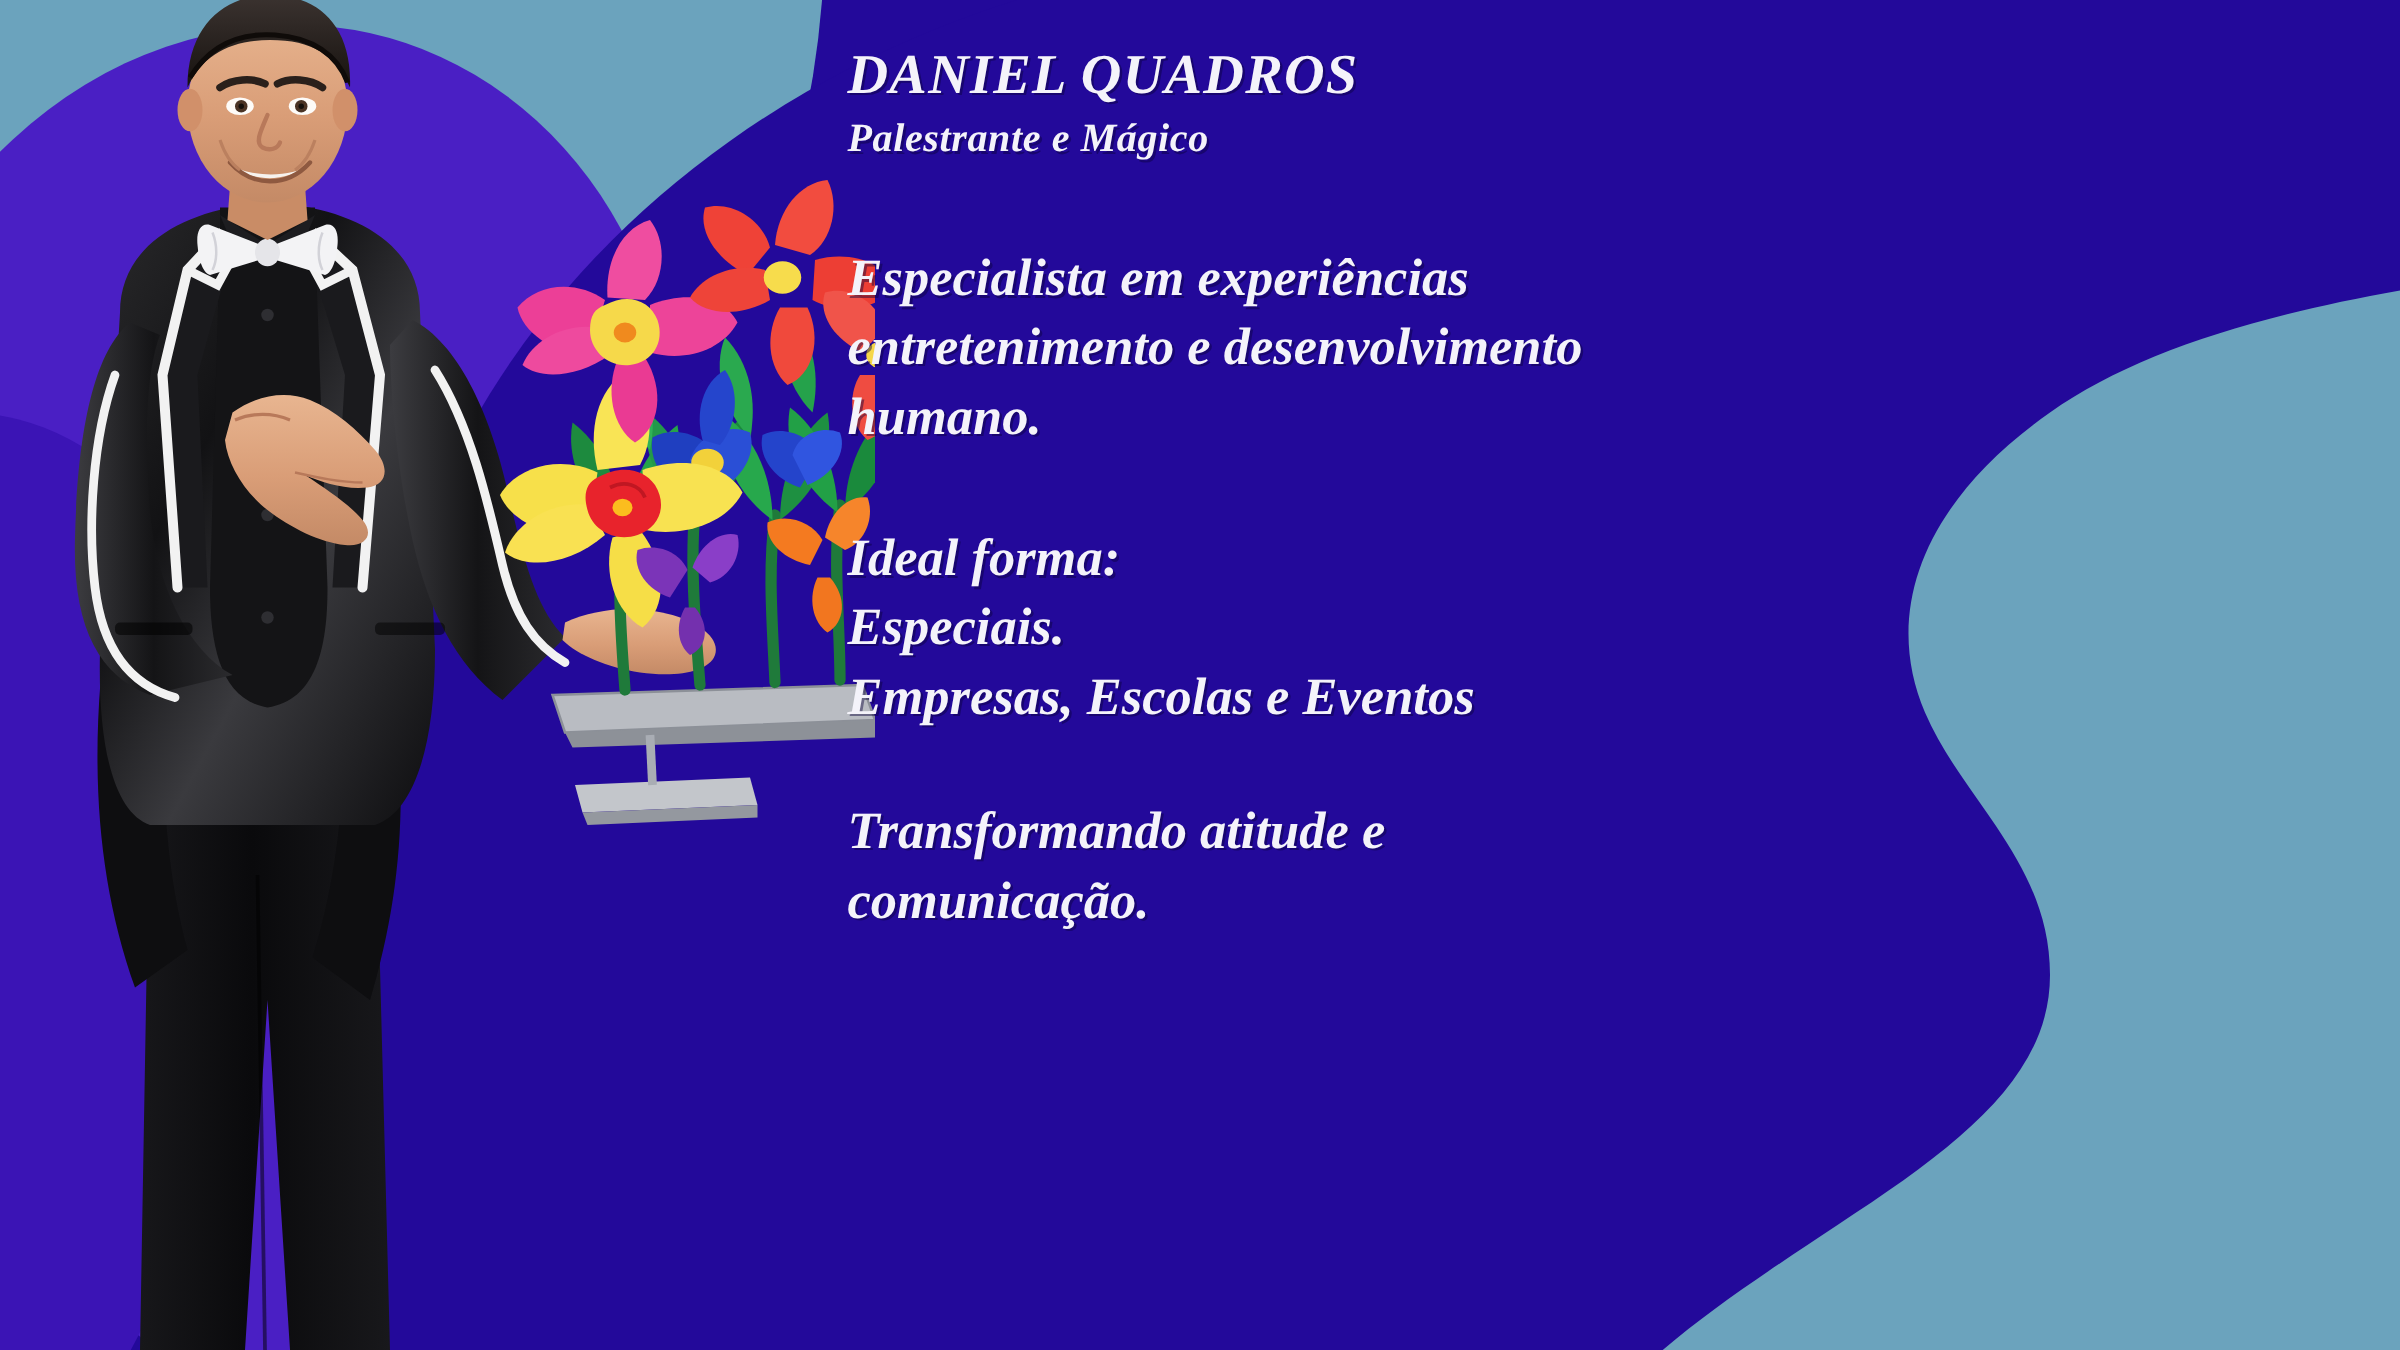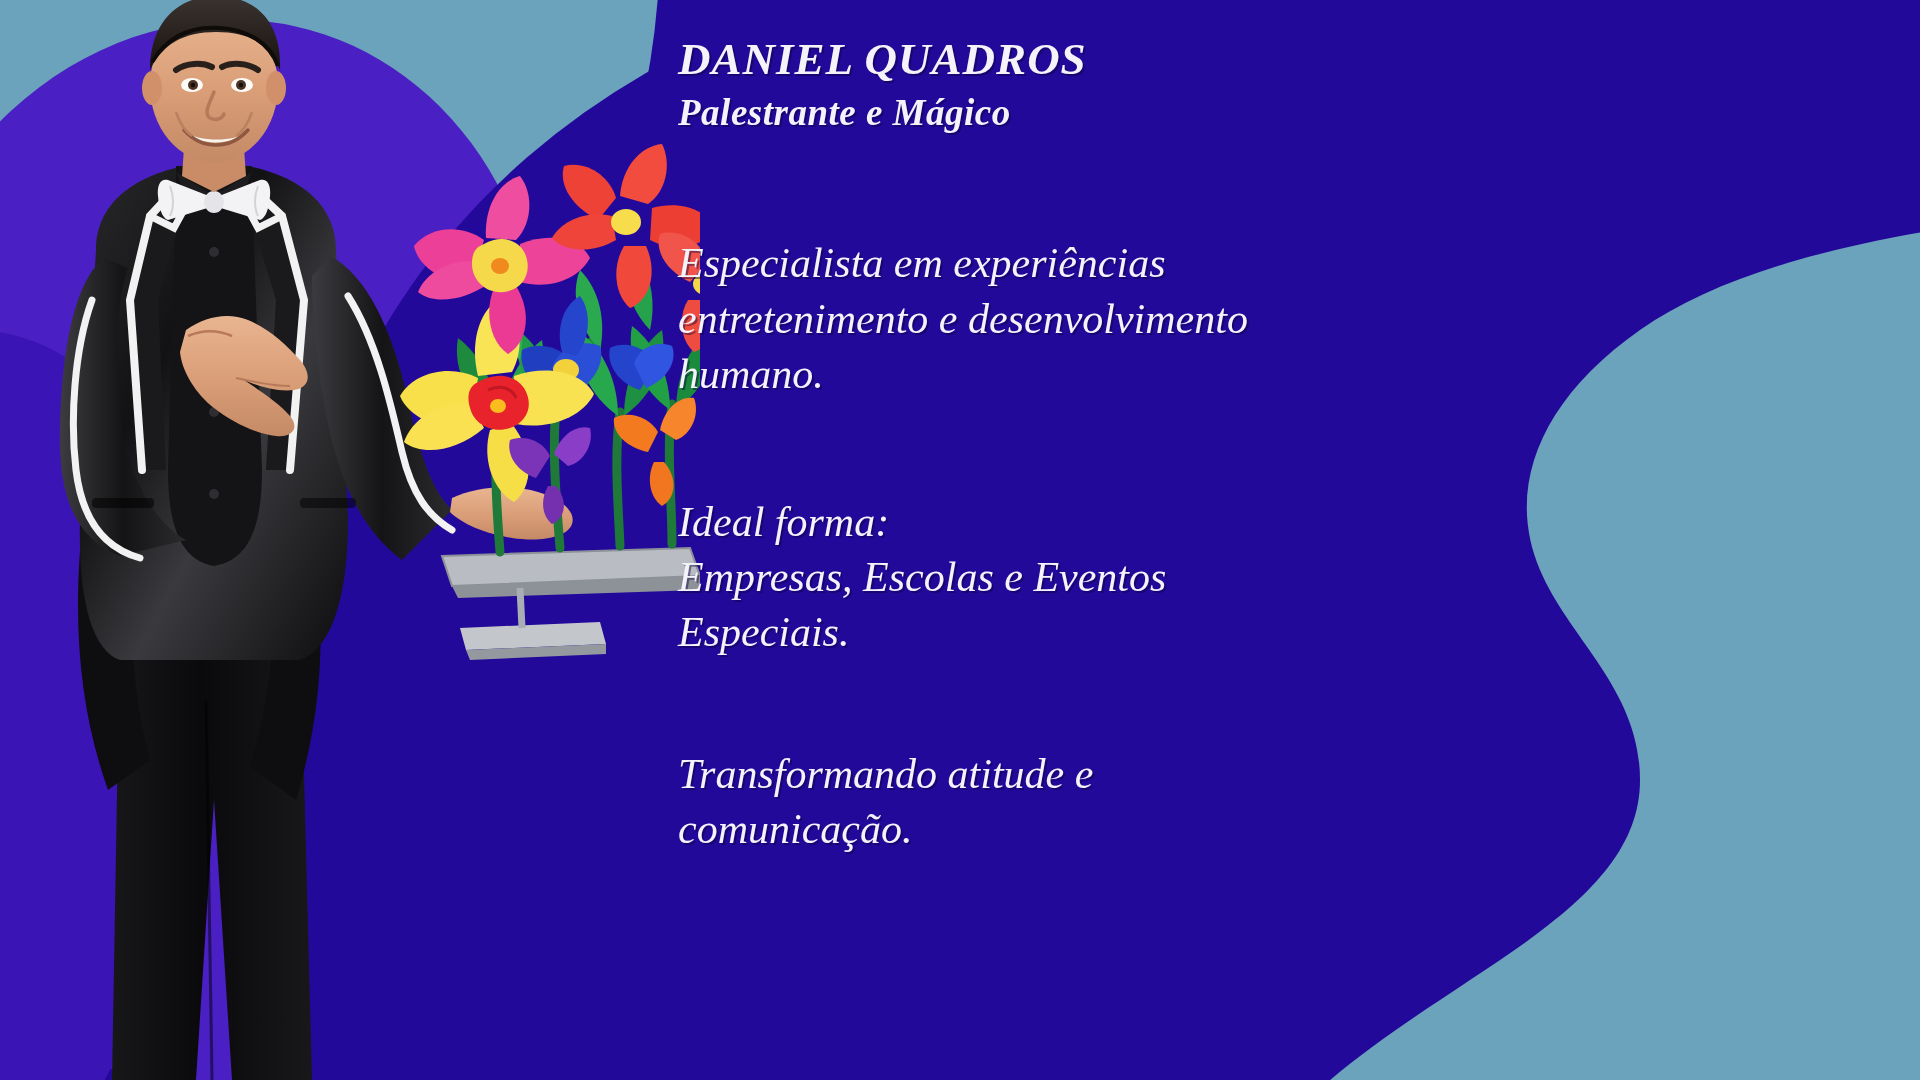--- a/index.html
+++ b/index.html
@@ -88,28 +88,27 @@
   }
   .headline {
     font-weight: bold;
     font-style: italic;
     font-size: 44px;
     line-height: 1.32;
     letter-spacing: 0.5px;
     text-shadow: 2px 2px 0 rgba(10,2,60,0.45);
   }
   .line-name { font-size: 45px; letter-spacing: 1px; }
-  .line-role { font-size: 37px; }
+  .line-role { font-size: 32px; }
   .para {
-    font-weight: normal;
+    font-weight: bold;
     font-style: italic;
     font-size: 42px;
     line-height: 1.32;
     text-shadow: 2px 2px 0 rgba(10,2,60,0.45);
-    margin-top: 34px;
   }
   .spacer-lg { height: 64px; }
   .spacer-md { height: 58px; }
   .spacer-sm { height: 52px; }
   .p-line { white-space: pre-wrap; }
 </style>
 </head>
 <body>
 
 <div id="poster">
@@ -351,22 +350,22 @@
     <div class="para">
       <div class="p-line">Especialista em experiências</div>
       <div class="p-line">entretenimento e desenvolvimento</div>
       <div class="p-line">humano.</div>
     </div>
 
     <div class="spacer-md"></div>
 
     <div class="para">
       <div class="p-line">Ideal forma:</div>
+      <div class="p-line">Especiais.</div>
       <div class="p-line">Empresas, Escolas e Eventos</div>
-      <div class="p-line">Especiais.</div>
     </div>
 
     <div class="spacer-sm"></div>
 
     <div class="para">
       <div class="p-line">Transformando atitude e</div>
       <div class="p-line">comunicação.</div>
     </div>
 
   </div>

